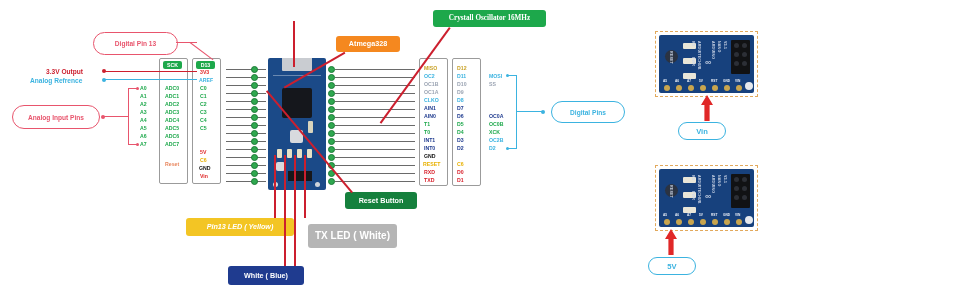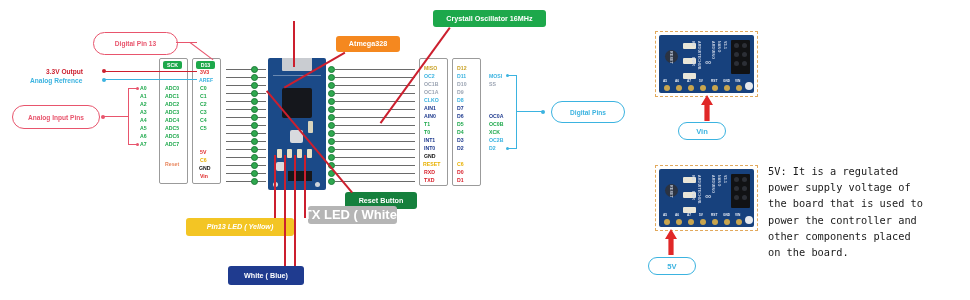--- a/index.html
+++ b/index.html
@@ -11,21 +11,21 @@
   #root{position:absolute;left:0;top:0;width:970px;height:300px;}
 
   
   .pill{
     position:absolute;color:#ffffff;font-weight:bold;
     display:flex;align-items:center;justify-content:center;
     border-radius:3px;text-align:center;line-height:1.05;
     white-space:nowrap;
   }
   .pill.usb{background:#21A3DC;}
-  .pill.osc{background:#1DA84B;}
+  .pill.osc{background:#1DA84B;font-family:Liberation Serif, serif;}
   .pill.atm{background:#F5881F;}
   .pill.reset{background:#15803d;}
   .pill.pin13{background:#F3C524;font-style:italic;}
   .pill.tx{background:#B5B5B5;}
   .pill.power{background:#1F3B8F;}
   .pill.rx{background:#D81F2A;}
 
   
   .bubble{
     position:absolute;border-radius:40px;background:#fff;
@@ -306,21 +306,21 @@
 
   <div class="pill atm" style="left:336px;top:36px;width:64px;height:16px;font-size:7.2px;">Atmega328</div>
   <div class="diag ln red" style="left:345px;top:52px;width:70px;height:1.6px;transform:rotate(150deg);"></div>
 
   <div class="pill reset" style="left:345px;top:192px;width:72px;height:17px;font-size:7.2px;">Reset Button</div>
   <div class="diag ln red" style="left:352px;top:192px;width:133px;height:1.6px;transform:rotate(-130deg);"></div>
 
   <div class="pill pin13" style="left:186px;top:218px;width:108px;height:18px;font-size:7.2px;">Pin13 LED ( Yellow)</div>
   <div class="ln red" style="left:274px;top:155px;width:1.6px;height:63px;"></div>
 
-  <div class="pill tx" style="left:308px;top:206px;width:89px;height:18px;font-size:13px;">TX LED ( White)</div>
+  <div class="pill tx" style="left:308px;top:224px;width:89px;height:24px;font-size:10px;">TX LED ( White)</div>
   <div class="ln red" style="left:304px;top:155px;width:1.6px;height:63px;"></div>
 
   <div class="pill power" style="left:228px;top:266px;width:76px;height:19px;font-size:7.2px;">White ( Blue)</div>
   <div class="ln red" style="left:284px;top:155px;width:1.6px;height:111px;"></div>
 
   <div class="ln red" style="left:294px;top:155px;width:1.6px;height:111px;"></div>
 
   <div class="thumb" style="left:655px;top:31px;width:101px;height:64px;">
     <div class="tb-board" style="left:3px;top:3px;width:95px;height:58px;">
       <div class="tb-btn" style="left:6px;top:15px;width:13px;height:13px;"></div>
@@ -399,20 +399,14 @@
       <div class="tb-pad" style="left:53px;top:50px;width:6px;height:6px;"></div>
       <div class="tb-pad" style="left:65px;top:50px;width:6px;height:6px;"></div>
       <div class="tb-pad" style="left:77px;top:50px;width:6px;height:6px;"></div>
       <div class="tb-pad" style="left:86px;top:47px;width:8px;height:8px;background:#e6e9ee;"></div>
     </div>
   </div>
   <svg class="uparrow" style="left:664px;top:229px;" width="14" height="26" viewBox="0 0 14 26">
     <path d="M7 0 L13 10 L9.6 10 L9.6 26 L4.4 26 L4.4 10 L1 10 Z" fill="#E02828"></path>
   </svg>
   <div class="bubble blueb" style="left:648px;top:257px;width:46px;height:16px;font-size:7.6px;">5V</div>
-  <div class="desc" style="left:768px;top:163px;width:200px;">5V: It is a regulated
-power supply voltage of
-the board that is used to
-power the controller and
-other components placed
-on the board.</div>
 
 </div>
 
 </body></html>

